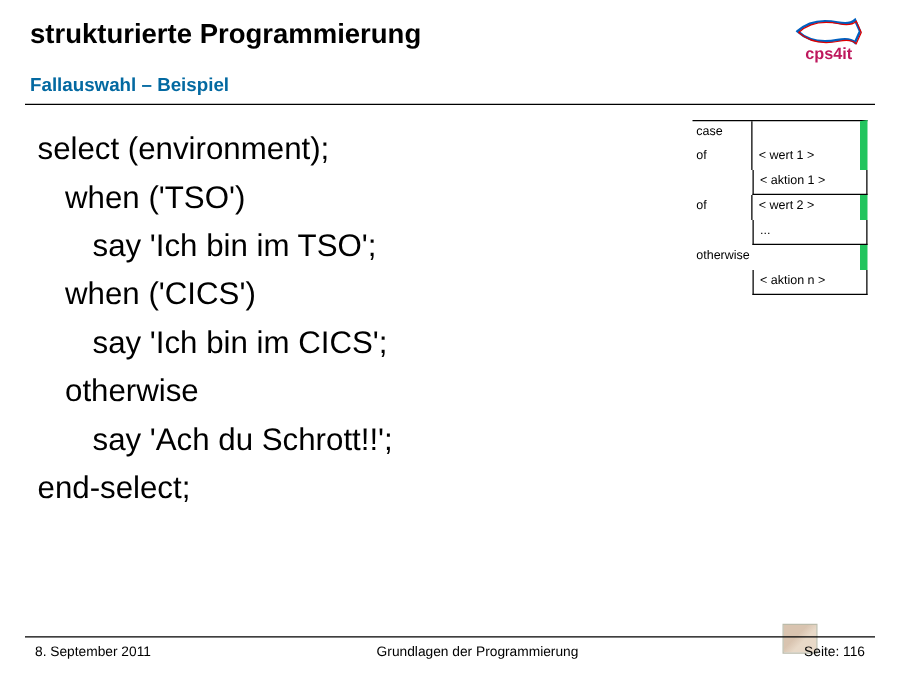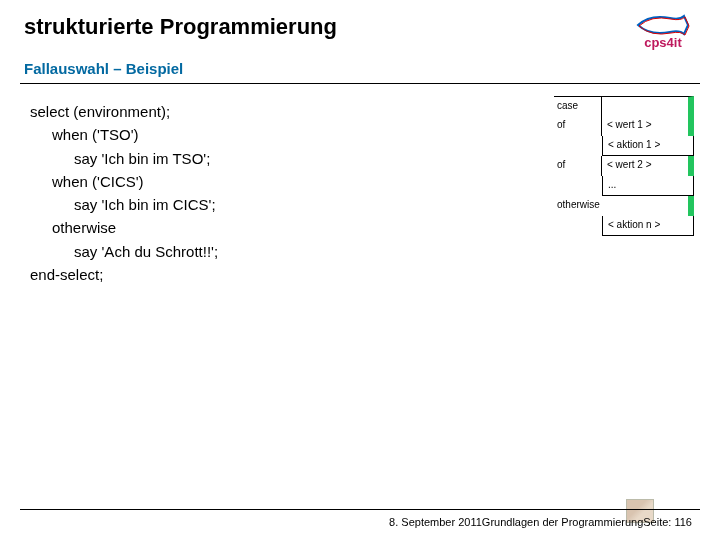--- a/index.html
+++ b/index.html
@@ -49,21 +49,21 @@
     border: none;
     border-top: 1.5px solid #000;
   }
   .content {
     padding: 16px 24px 0 30px;
     display: flex;
     justify-content: space-between;
     align-items: flex-start;
   }
   .code {
-    font-size: 15px;
+    font-size: 25px;
     line-height: 1.55;
     color: #000;
     font-family: Arial, Helvetica, sans-serif;
   }
   .ind1 { padding-left: 22px; }
   .ind2 { padding-left: 44px; }
   .diagram {
     width: 140px;
     font-size: 10px;
     color: #000;
@@ -102,21 +102,21 @@
     left: 20px;
     right: 20px;
   }
   .hr-bot {
     border: none;
     border-top: 1.5px solid #000;
     margin-bottom: 6px;
   }
   .footer-row {
     display: flex;
-    justify-content: flex-end;
+    justify-content: space-between;
     align-items: center;
     font-size: 11px;
     color: #000;
     padding: 0 8px;
   }
   .footer-img {
     width: 28px;
     height: 24px;
     background: linear-gradient(135deg,#d9c4b0 40%,#e8d9c8 60%);
     border: 1px solid #bba;

